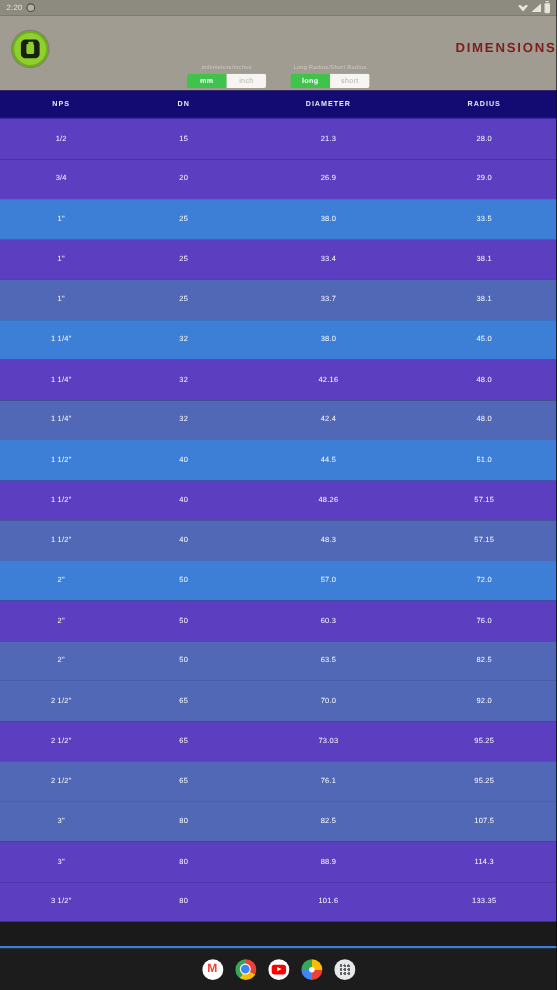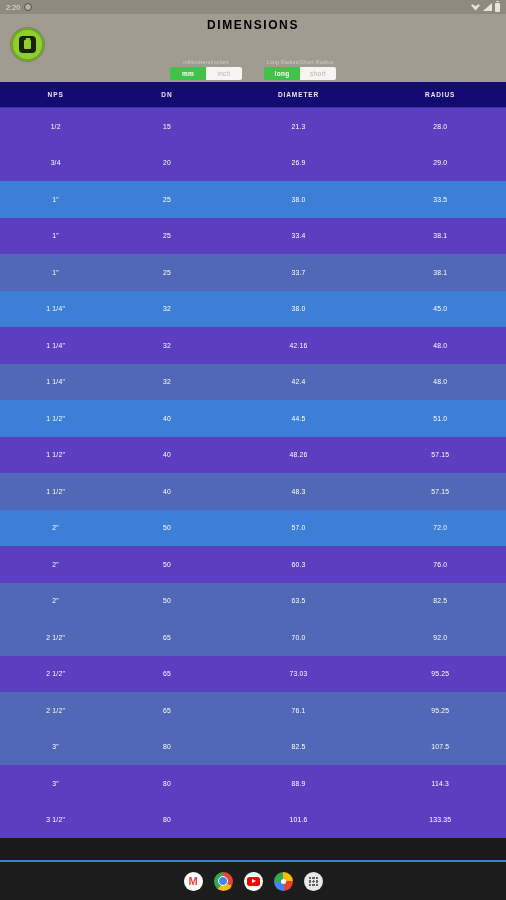--- a/index.html
+++ b/index.html
@@ -58,22 +58,22 @@
   }
   .logo-inner:before{
     content:"";width:7px;height:9px;border-radius:1px;
     background:#8fd02e;
   }
   .logo-inner:after{
     content:"";position:absolute;top:1.5px;left:50%;transform:translateX(-50%);
     width:5px;height:2px;border-radius:1px;background:#8fd02e;
   }
   .app-title{
-    width:100%; text-align:center; margin-top:4px;
-    font-size:12px; letter-spacing:1.6px; color:#000000; font-weight:700;
+    width:100%; text-align:right; margin-top:22px;
+    font-size:12px; letter-spacing:1.6px; color:#7f1d1d; font-weight:700;
   }
 
   
   .toggles{
     position:absolute; left:0; right:0; top:45px;
     display:flex; justify-content:center; gap:22px;
   }
   .tgroup{ display:flex; flex-direction:column; align-items:center; }
   .tlabel{
     font-size:5.2px; color:#cfccc4; letter-spacing:.25px; margin-bottom:2px;

